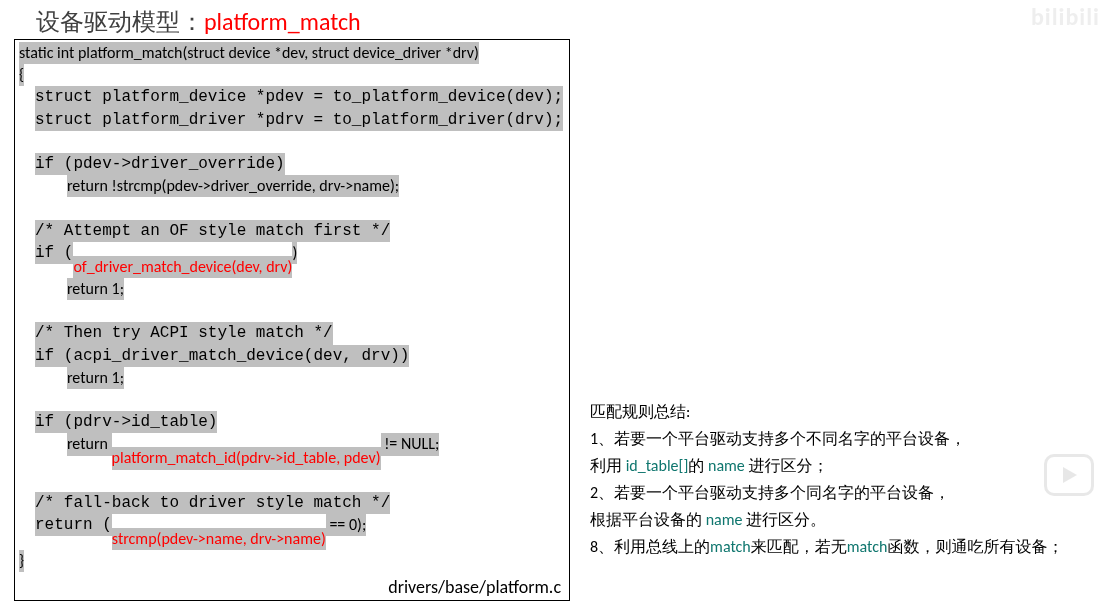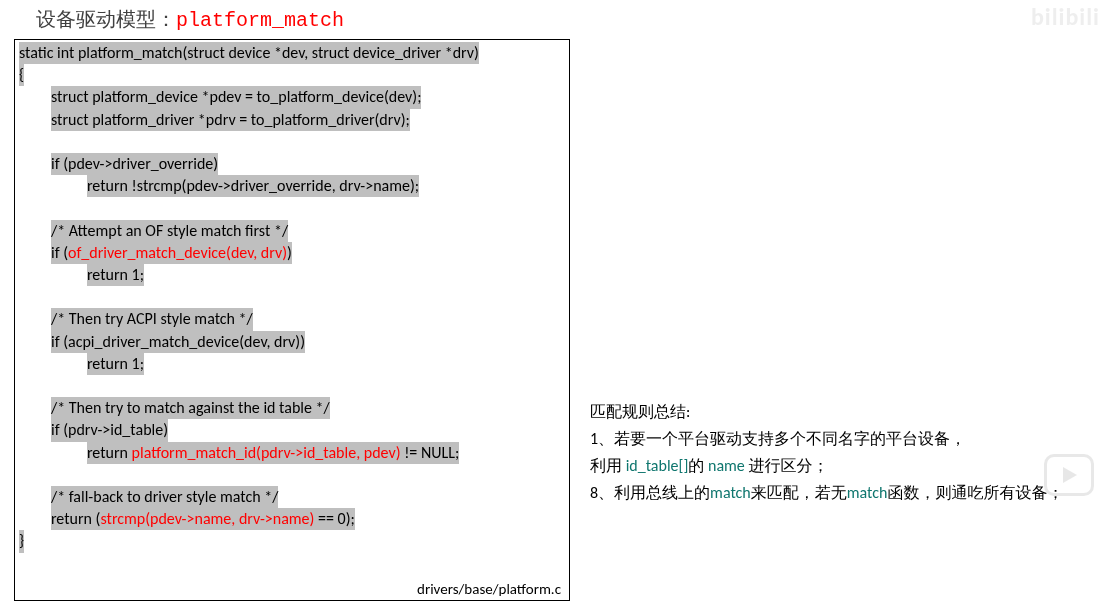--- a/index.html
+++ b/index.html
@@ -9,23 +9,22 @@
     height: 614px;
     background: #ffffff;
     font-family: "Calibri", "Arial", sans-serif;
     position: relative;
     overflow: hidden;
   }
   .title {
     position: absolute;
     top: 6px;
     left: 36px;
-    font-size: 20px;
+    font-size: 24px;
     color: #404040;
-    font-family: Liberation Mono, monospace;
   }
   .title .red {
     color: #ff0000;
   }
   .code-frame {
     position: absolute;
     top: 39px;
     left: 14px;
     width: 556px;
     height: 562px;
@@ -42,32 +41,34 @@
   }
   .code-line > span.bg, .code-line > span.bg-empty {
     display: inline-block;
     vertical-align: top;
   }
   .code-line .bg {
     background: #bfbfbf;
   }
   .code-line .red {
     color: #ff0000;
+    margin-top: 14px;
   }
   .code-line .indent1 {
-    margin-left: 32px;
+    margin-left: 16px;
+    font-family: Liberation Mono, monospace;
   }
   .code-line .indent2 {
-    margin-left: 68px;
+    margin-left: 48px;
   }
   .src-path {
     position: absolute;
     right: 8px;
     bottom: 2px;
-    font-size: 15px;
+    font-size: 18px;
     color: #000000;
     background: #ffffff;
   }
   .notes {
     position: absolute;
     left: 590px;
     top: 398px;
     width: 518px;
     font-size: 16px;
     color: #000000;
@@ -121,37 +122,40 @@
       <div class="code-line"><span class="indent2 bg">return !strcmp(pdev-&gt;driver_override, drv-&gt;name);</span></div>
       <div class="code-line">&nbsp;</div>
       <div class="code-line"><span class="indent1 bg">/* Attempt an OF style match first */</span></div>
       <div class="code-line"><span class="indent1 bg">if (</span><span class="bg red">of_driver_match_device(dev, drv)</span><span class="bg">)</span></div>
       <div class="code-line"><span class="indent2 bg">return 1;</span></div>
       <div class="code-line">&nbsp;</div>
       <div class="code-line"><span class="indent1 bg">/* Then try ACPI style match */</span></div>
       <div class="code-line"><span class="indent1 bg">if (acpi_driver_match_device(dev, drv))</span></div>
       <div class="code-line"><span class="indent2 bg">return 1;</span></div>
       <div class="code-line">&nbsp;</div>
-      <div class="code-line"><span class="indent1 bg">/* Then try to match against the id table */</span></div>
       <div class="code-line"><span class="indent1 bg">if (pdrv-&gt;id_table)</span></div>
       <div class="code-line"><span class="indent2 bg">return </span><span class="bg red">platform_match_id(pdrv-&gt;id_table, pdev)</span><span class="bg"> != NULL;</span></div>
       <div class="code-line">&nbsp;</div>
       <div class="code-line"><span class="indent1 bg">/* fall-back to driver style match */</span></div>
       <div class="code-line"><span class="indent1 bg">return (</span><span class="bg red">strcmp(pdev-&gt;name, drv-&gt;name)</span><span class="bg"> == 0);</span></div>
       <div class="code-line"><span class="bg">}</span></div>
     </div>
   <div class="src-path">drivers/base/platform.c</div>
 </div>
 
 <div class="notes">
   <div>匹配规则总结:</div>
   <div>1、若要一个平台驱动支持多个不同名字的平台设备，</div>
   <div>
     <span>利用 </span><span class="red">id_table[]</span><span>的 </span><span class="red">name</span><span> 进行区分；</span>
   </div>
+  <div>2、若要一个平台驱动支持多个同名字的平台设备，</div>
+  <div>
+    <span>根据平台设备的 </span><span class="red">name</span><span> 进行区分。</span>
+  </div>
   <div>
     <span>8、利用总线上的</span><span class="red">match</span><span>来匹配，若无</span><span class="red">match</span><span>函数，则通吃所有设备；</span>
   </div>
 </div>
 
 <div class="play-ghost">
   <svg width="20" height="20" viewBox="0 0 20 20">
       <polygon points="4,2 18,10 4,18" fill="#bdbdbd"></polygon>
     </svg>
 </div>

